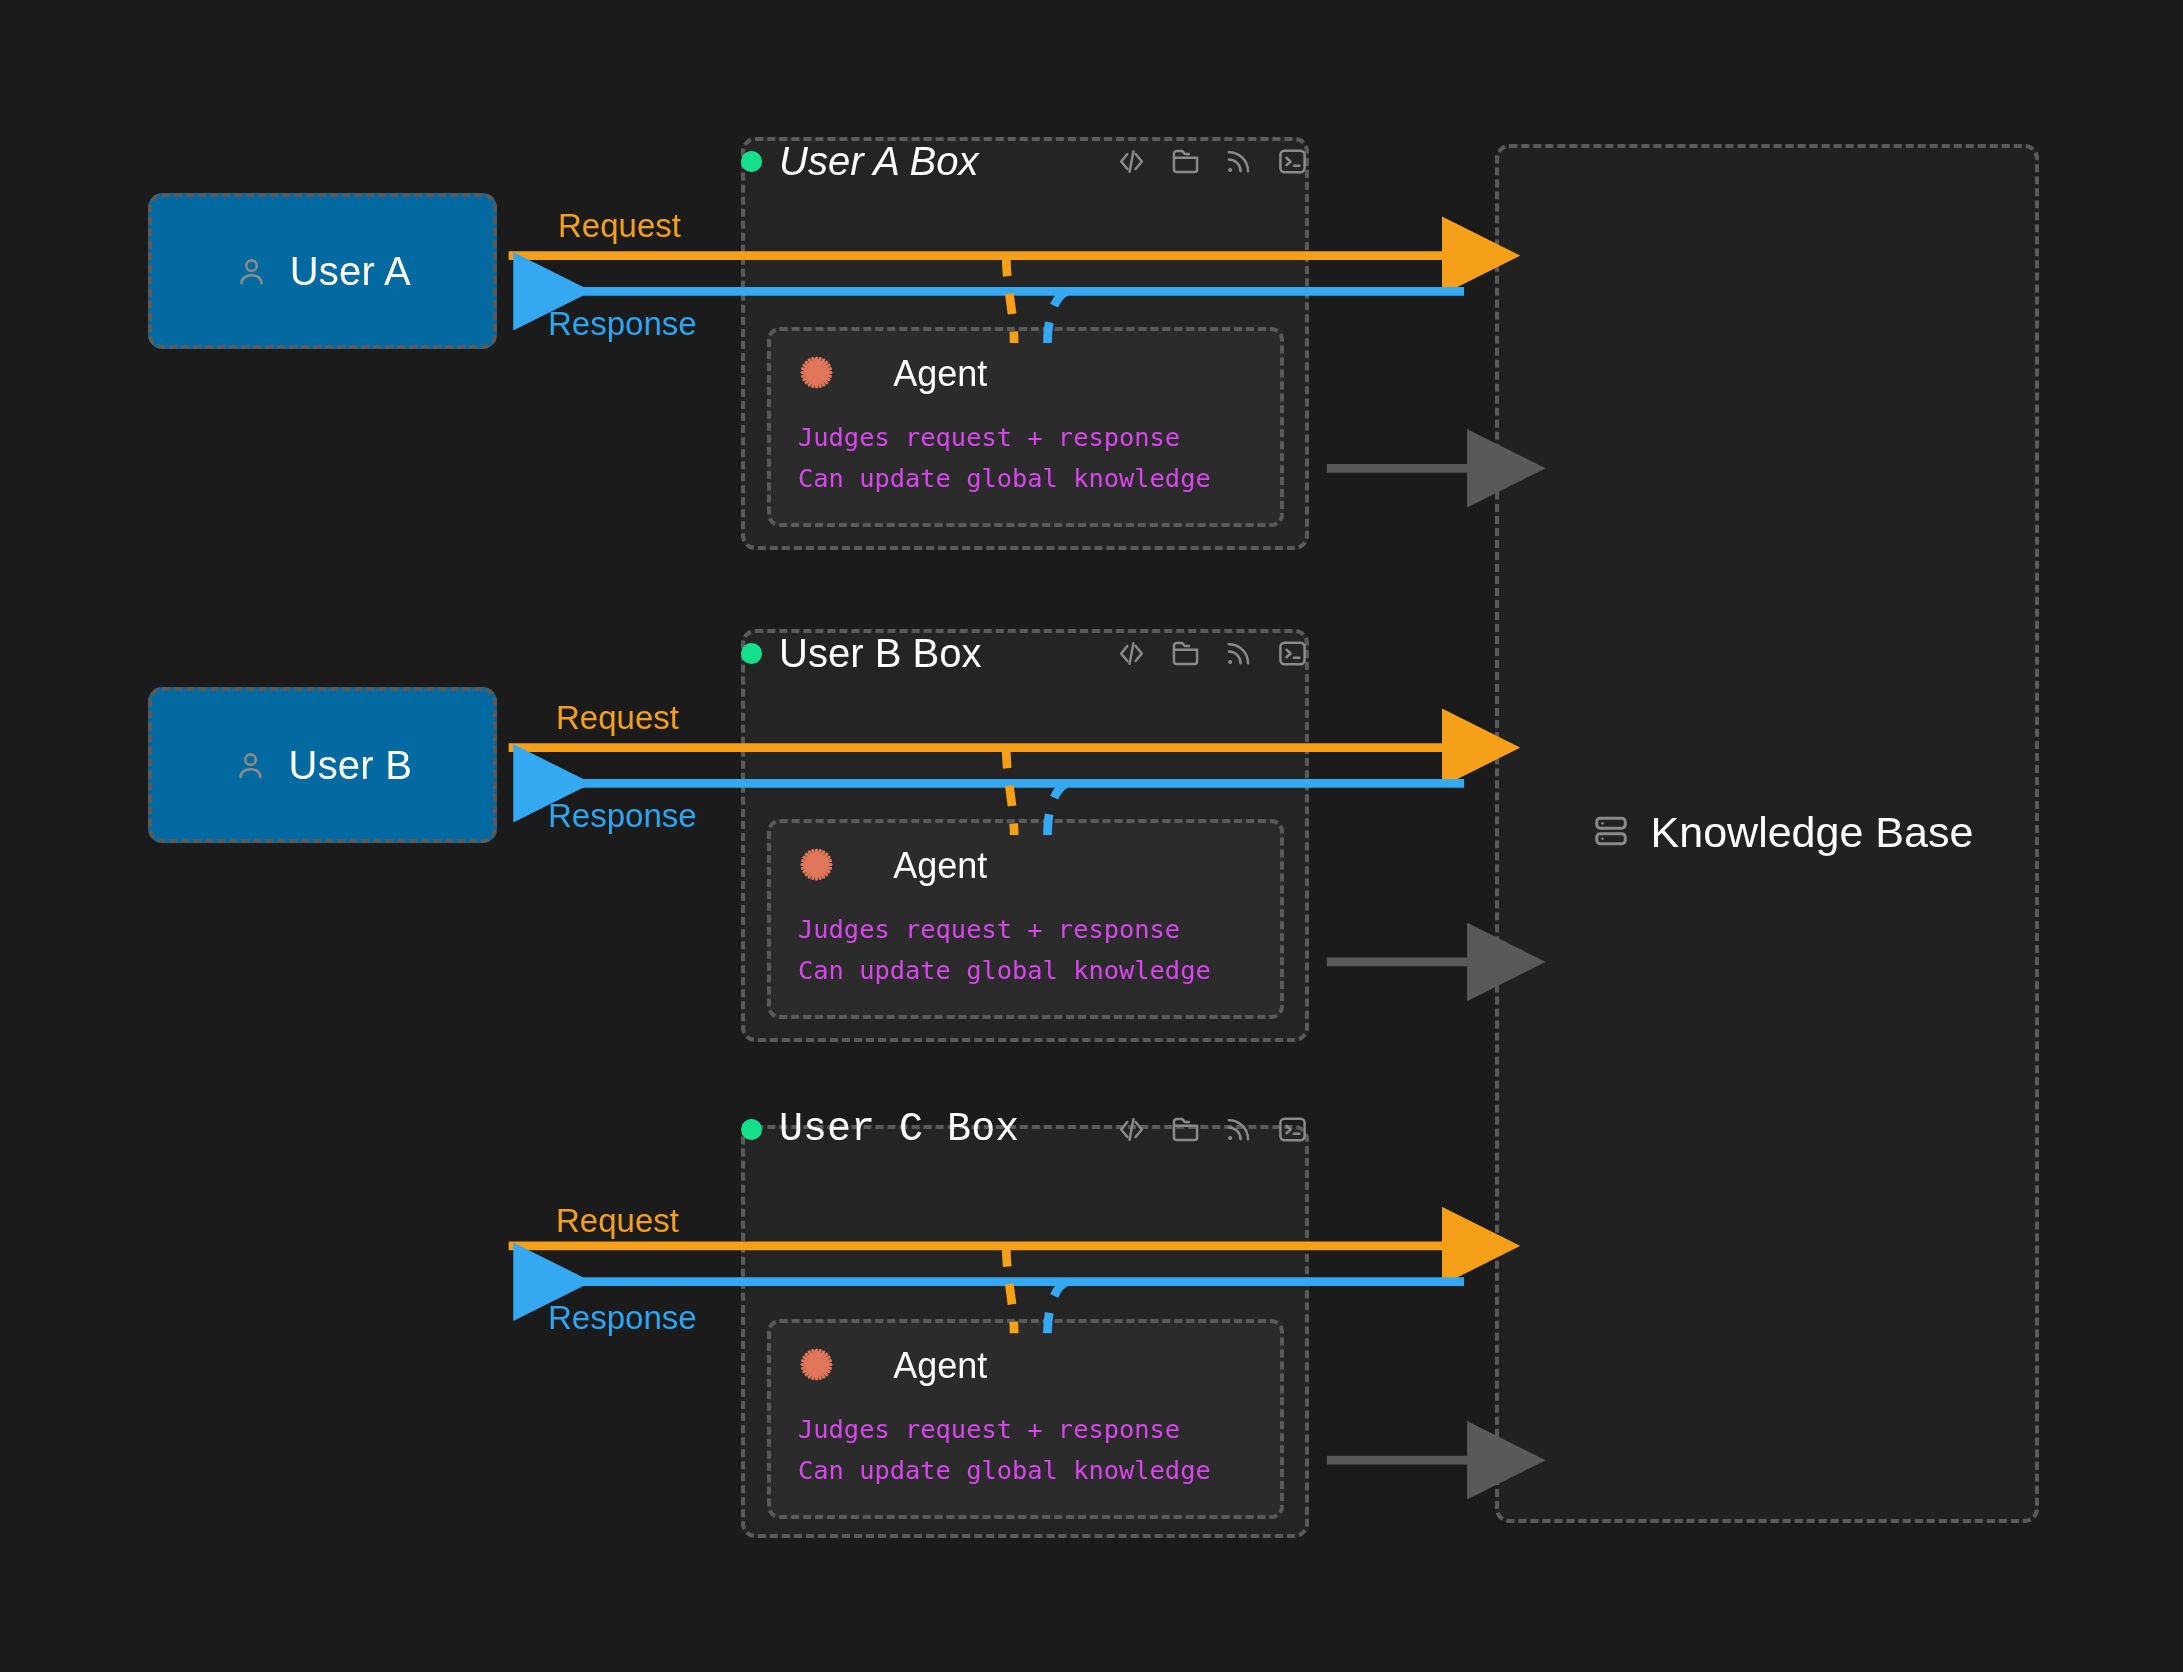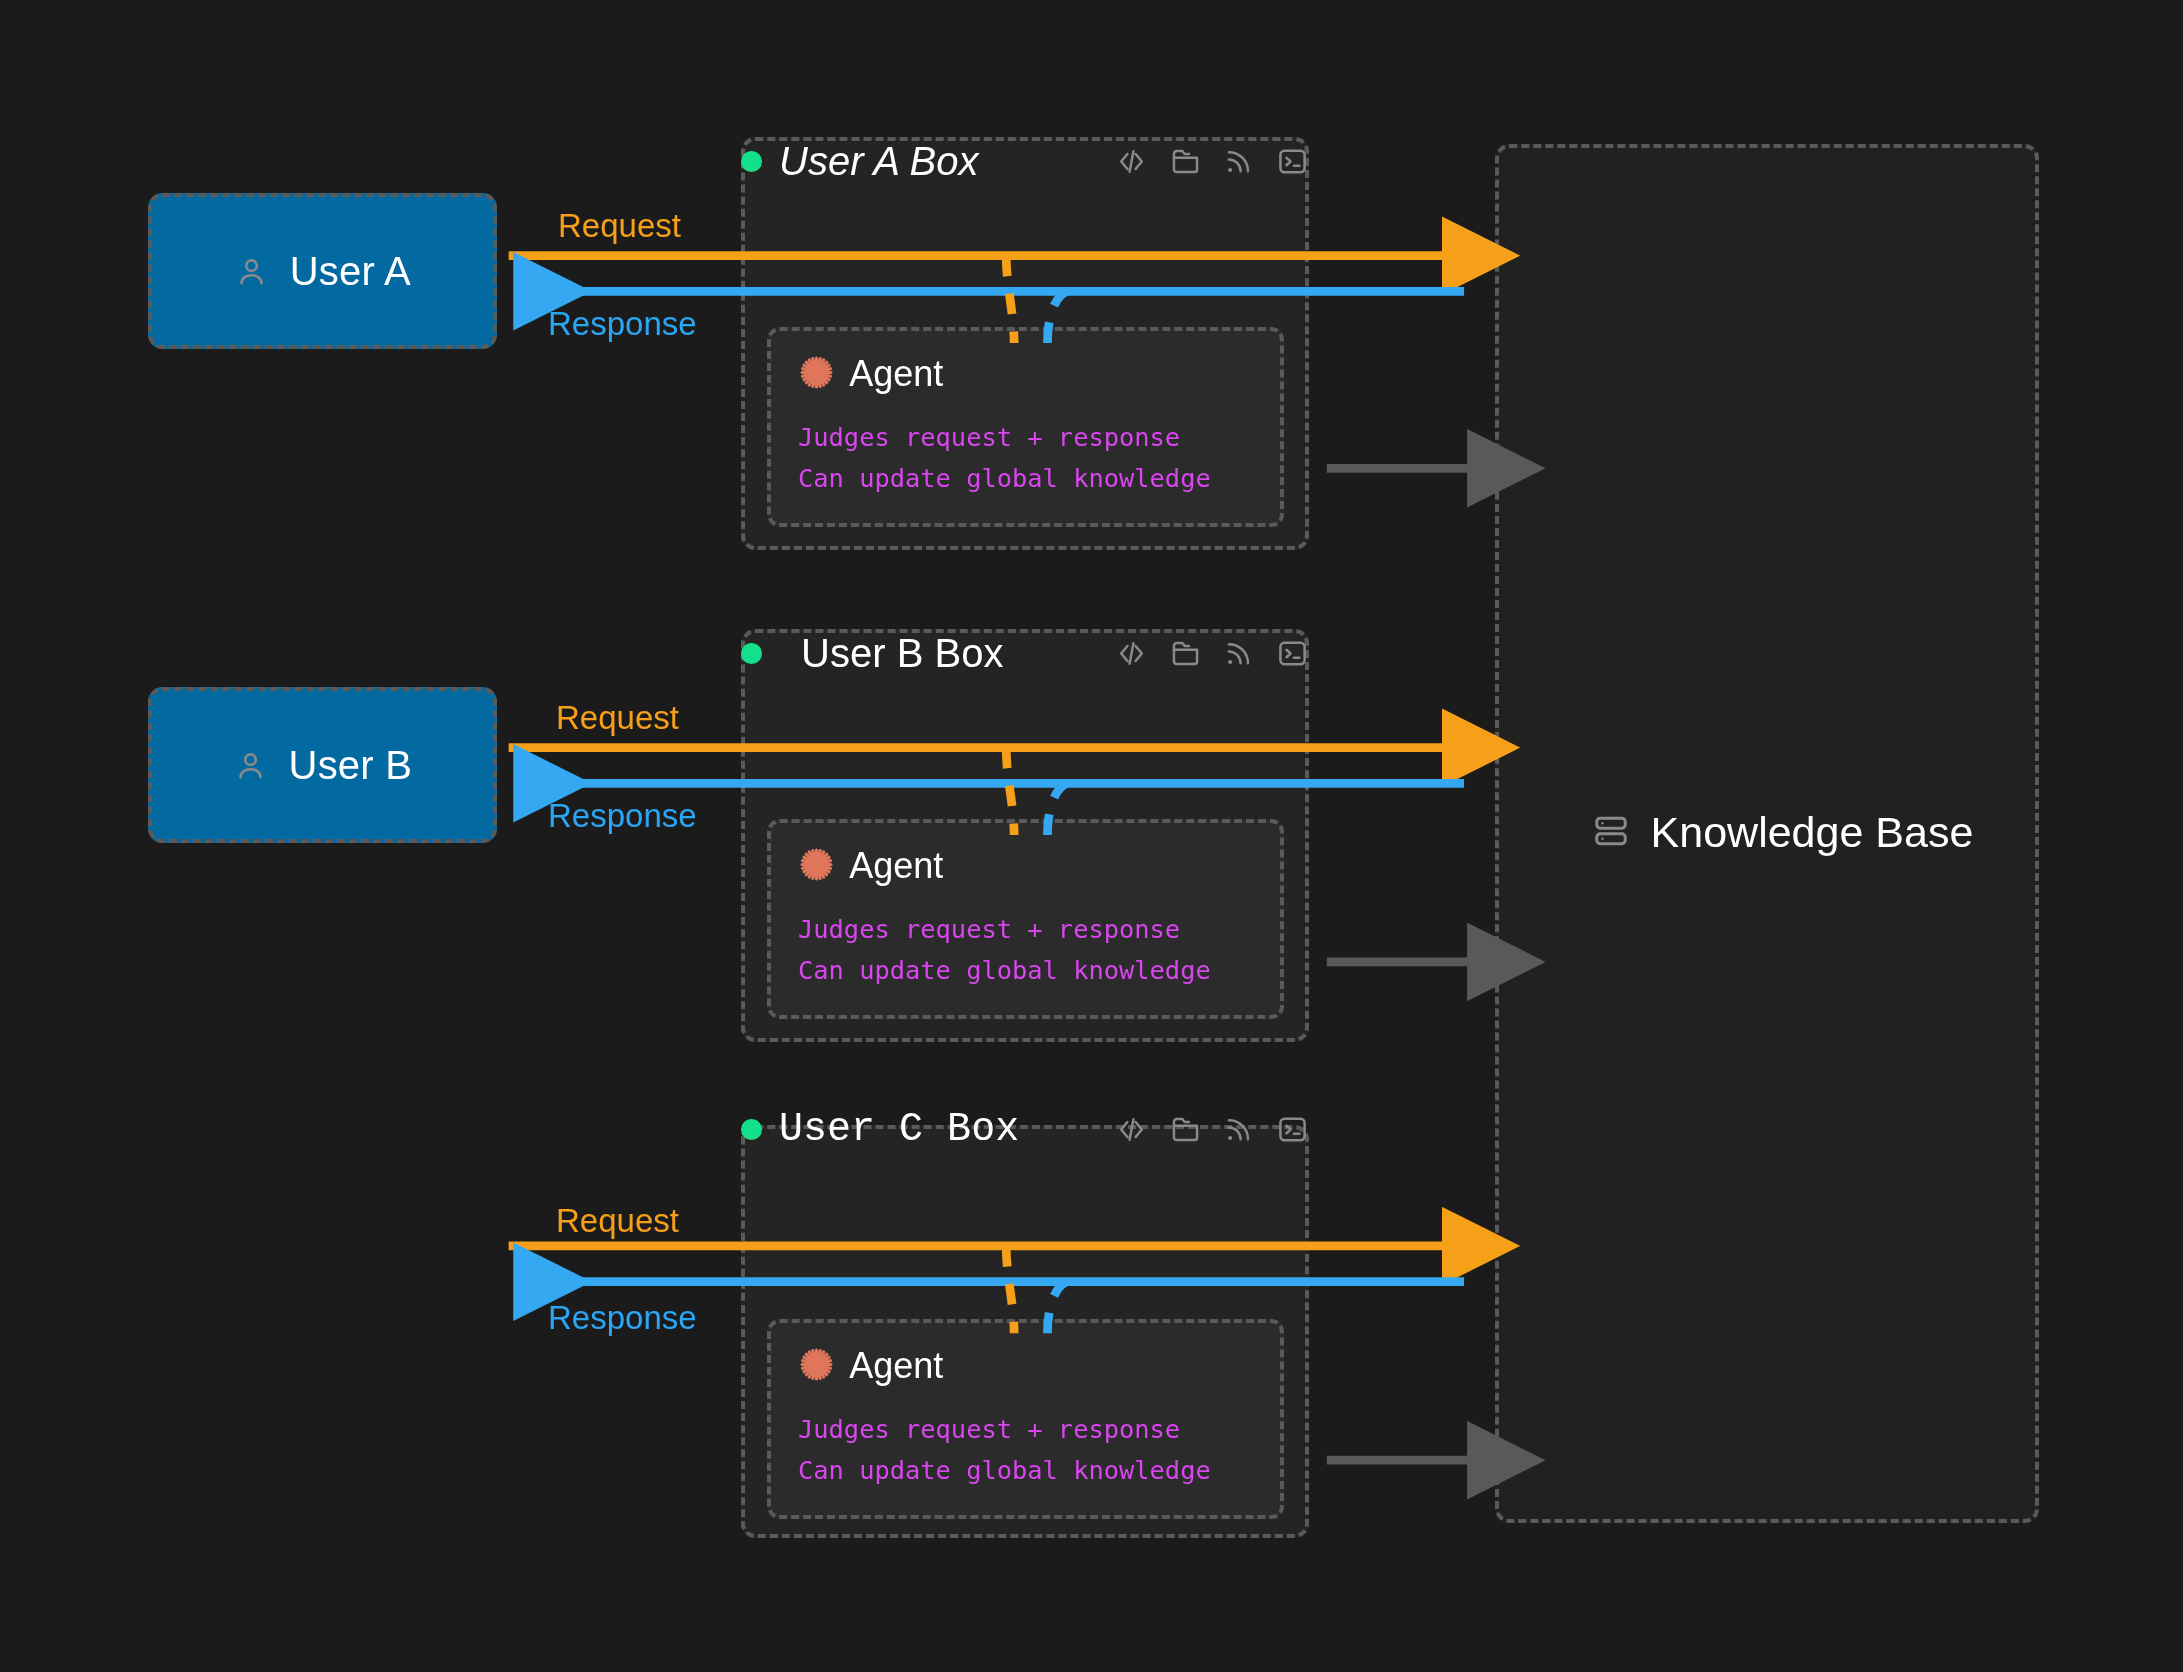--- a/index.html
+++ b/index.html
@@ -67,20 +67,21 @@
   
   .agent-box { background: #2b2b2b; border-radius: 12.7px; }
   .agent-head {
     position: absolute;
     left: 27px; top: 22px;
     display: flex; align-items: center; gap: 14.3px;
   }
   .agent-title {
     font-size: 36px;
     color: #ffffff;
+    margin-left: 44px;
   }
   .agent-lines {
     position: absolute;
     left: 27px; top: 86px;
     font-family: "DejaVu Sans Mono", monospace;
     font-size: 25.4px;
     color: #d946ef;
     line-height: 1.62;
     white-space: nowrap;
   }
@@ -207,21 +208,21 @@
       <svg width="35" height="35" viewBox="0 0 24 24" fill="none" stroke="#8a8a8a" stroke-width="1.8" stroke-linecap="round" stroke-linejoin="round">
         <circle cx="12" cy="8" r="3.6"></circle>
         <path d="M5.2 20c0-3.4 3-5.4 6.8-5.4S18.8 16.6 18.8 20"></path>
       </svg>
     </span>
     <span class="user-label">User B</span>
   </div>
 
   <div class="dashed container-box" style="left:741px; top:629px; width:568px; height:413px;">
   </div>
-  <div class="container-head" style="left:741px; top:629px; width:568px;gap:22px;">
+  <div class="container-head" style="left:741px; top:629px; width:568px;">
     <span class="status-dot"></span>
     <span class="container-title">User B Box</span>
     <span class="head-icons">
       <span>
         <svg width="33" height="33" viewBox="0 0 24 24" fill="none" stroke="#8a8a8a" stroke-width="1.8" stroke-linecap="round" stroke-linejoin="round">
           <path d="M9 6.5 4.5 12 9 17.5M15 6.5 19.5 12 15 17.5M13.4 4.6l-2.8 14.8"></path>
         </svg>
       </span>
       <span>
         <svg width="33" height="33" viewBox="0 0 24 24" fill="none" stroke="#8a8a8a" stroke-width="1.8" stroke-linecap="round" stroke-linejoin="round">

